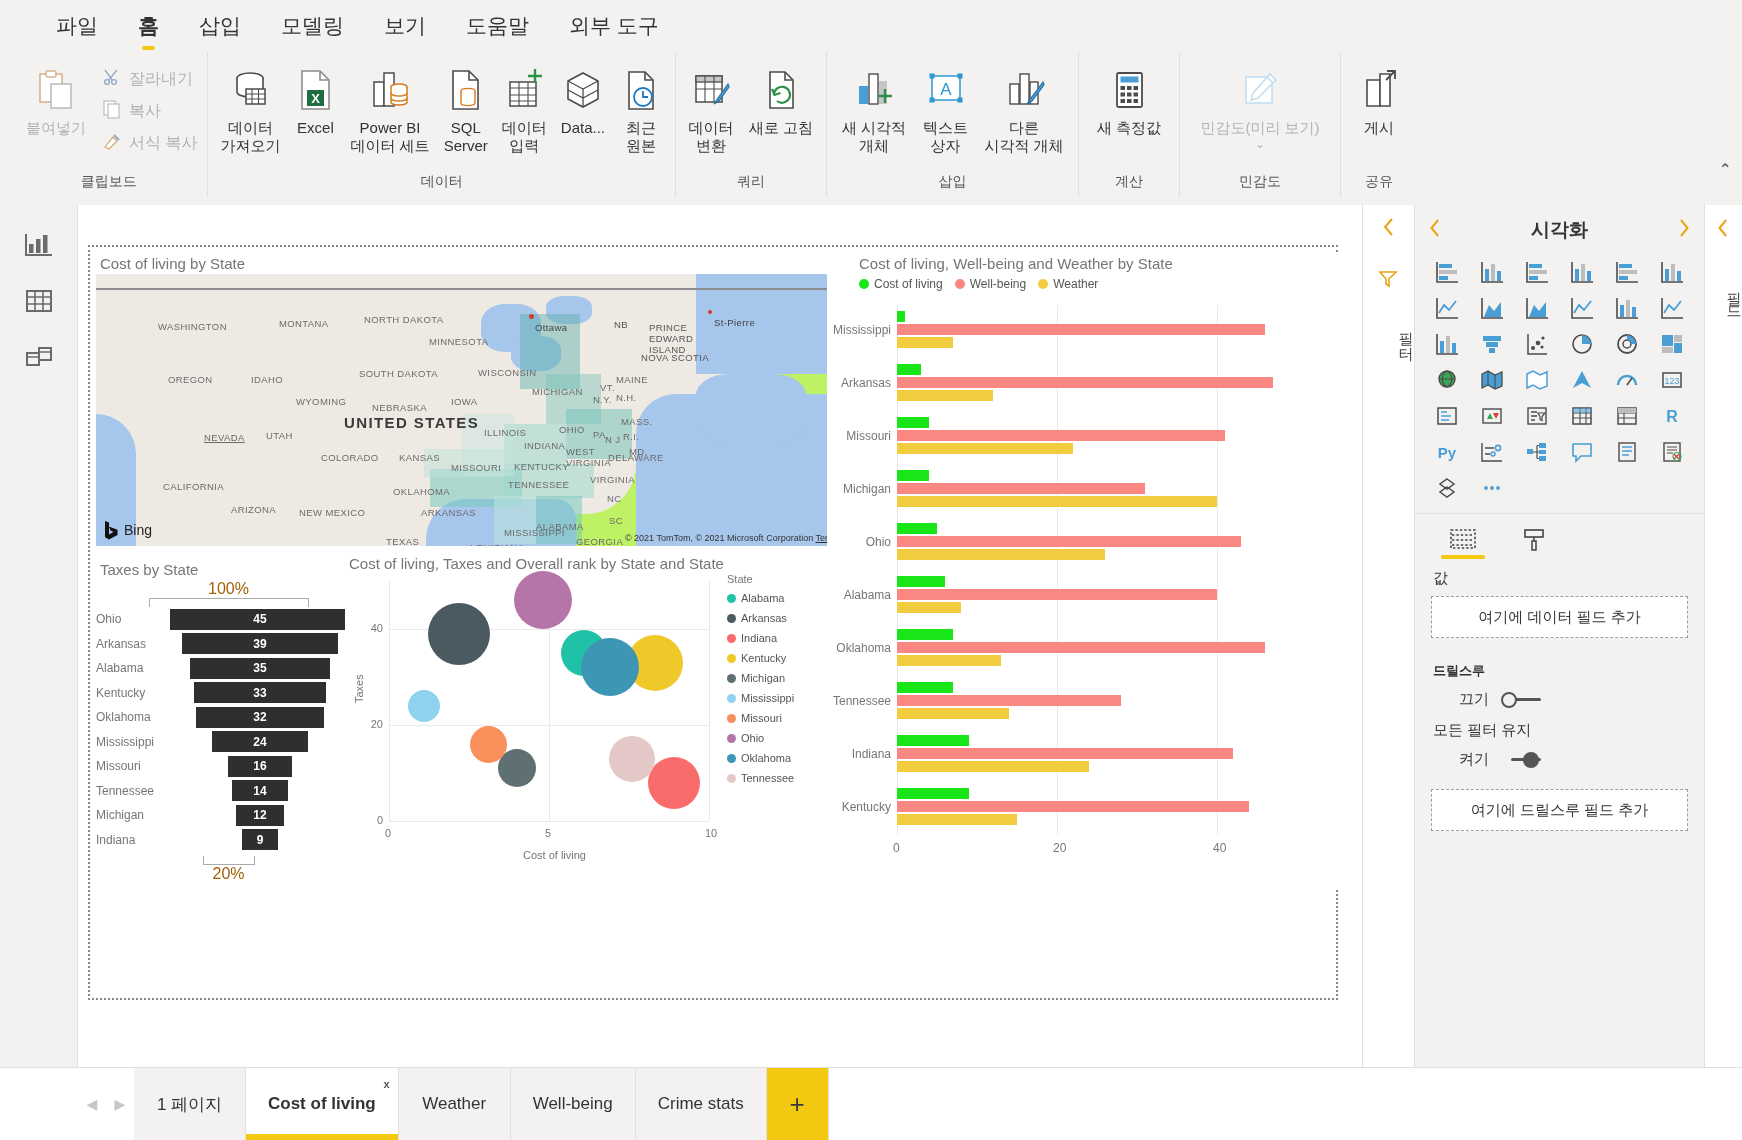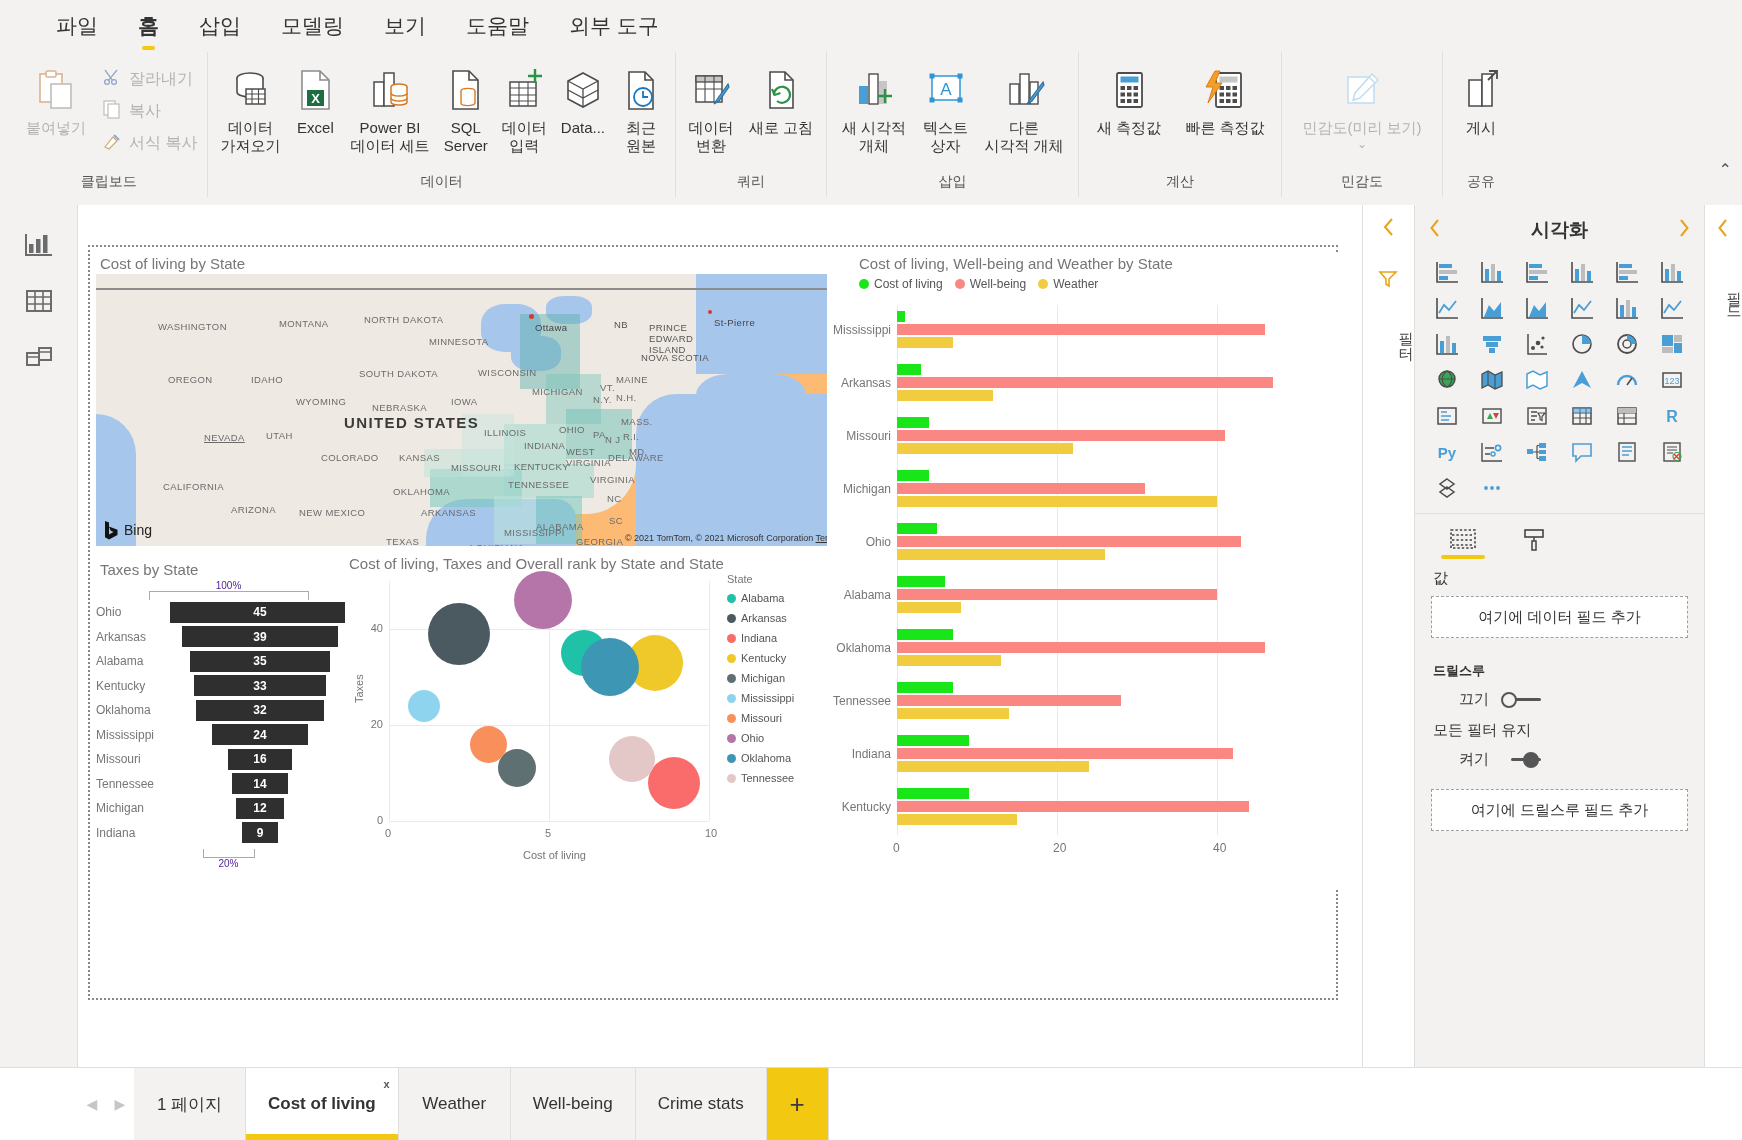--- a/index.html
+++ b/index.html
@@ -38,38 +38,38 @@
 
   
   #canvas-wrap { position:absolute; left:78px; top:205px; width:1284px; height:862px; background:#fff; overflow:hidden; }
   #report-page { position:absolute; left:10px; top:40px; width:1250px; height:755px; border:2px dotted #8a8886; background:#fff; }
 
   .vis { position:absolute; background:#fff; }
   .vis-title { font-size:15px; color:#767676; padding:2px 4px; white-space:nowrap; }
 
   
   #vis-map { left:6px; top:6px; width:760px; height:300px; }
-  #map-canvas { position:relative; width:748px; height:272px; background:#fdba74; overflow:hidden; }
+  #map-canvas { position:relative; width:748px; height:272px; background:#bef264; overflow:hidden; }
   .landmass { position:absolute; background:#eeeae3; }
   .water { position:absolute; background:#a7c6ec; }
   .state-lbl { position:absolute; font-size:9.5px; color:#6b6b6b; letter-spacing:.4px; white-space:nowrap; }
   .state-lbl.big { font-size:15px; font-weight:bold; color:#3a3a3a; letter-spacing:1.4px; }
   .state-shape { position:absolute; }
   .bdr { position:absolute; background:#c9c4bb; }
   #bing { position:absolute; left:8px; bottom:6px; font-size:14px; color:#222; display:flex; align-items:center; gap:5px; }
   #map-attr { position:absolute; right:4px; bottom:3px; font-size:9px; color:#333; }
 
   
   #vis-funnel { left:6px; top:312px; width:265px; height:330px; }
   .fn-row { display:flex; align-items:center; height:24.5px; }
   .fn-label { width:68px; font-size:12px; color:#767676; text-align:left; padding-right:4px; }
   .fn-barwrap { flex:1; position:relative; height:21px; }
   .fn-bar { position:absolute; top:0; height:21px; background:#2f2f2f; color:#fff;
             font-size:12px; font-weight:bold; display:flex; align-items:center; justify-content:center; }
-  .pct-top, .pct-bot { display:flex; flex-direction:column; align-items:center; font-size:10px; color:#4c1d95; }
+  .pct-top, .pct-bot { display:flex; flex-direction:column; align-items:center; font-size:16px; color:#a16207; }
   .caliper { width:160px; height:9px; border-left:1px solid #aaa; border-right:1px solid #aaa; border-top:1px solid #aaa; }
   .caliper.down { border-top:none; border-bottom:1px solid #aaa; }
 
   
   #vis-scatter { left:255px; top:306px; width:450px; height:336px; }
   #scatter-plot { position:absolute; left:44px; top:28px; width:320px; height:240px; }
   .grid-v { position:absolute; top:0; bottom:0; width:1px; background:#eaeaea; }
   .grid-h { position:absolute; left:0; right:0; height:1px; background:#eaeaea; }
   .bubble { position:absolute; border-radius:50%; }
   .ax-y { position:absolute; font-size:11px; color:#767676; text-align:right; width:30px; }
@@ -365,41 +365,20 @@
                 <rect x="13.5" y="24.5" width="4.5" height="4"></rect>
                   <rect x="20" y="24.5" width="4.5" height="4"></rect>
                   <rect x="26.5" y="24.5" width="4.5" height="4"></rect>
                 <rect x="13.5" y="31" width="4.5" height="4"></rect>
                   <rect x="20" y="31" width="4.5" height="4"></rect>
                   <rect x="26.5" y="31" width="4.5" height="4"></rect>
               </g>
             </svg>
           </div>
           <div class="lbl">새 측정값</div>
-        </div>
-        <div class="rbtn" style="min-width:100px">
-          <div class="ico">
-            <svg width="46" height="44" viewBox="0 0 46 44">
-              <rect x="14" y="5" width="25" height="34" rx="1.5" fill="#fff" stroke="#4c4c4c" stroke-width="1.8"></rect>
-              <rect x="17.5" y="8.5" width="18" height="6" fill="#c8c6c4"></rect>
-              <g fill="#4c4c4c">
-                <rect x="17.5" y="18" width="4.5" height="4"></rect>
-                  <rect x="24" y="18" width="4.5" height="4"></rect>
-                  <rect x="30.5" y="18" width="4.5" height="4"></rect>
-                <rect x="17.5" y="24.5" width="4.5" height="4"></rect>
-                  <rect x="24" y="24.5" width="4.5" height="4"></rect>
-                  <rect x="30.5" y="24.5" width="4.5" height="4"></rect>
-                <rect x="17.5" y="31" width="4.5" height="4"></rect>
-                  <rect x="24" y="31" width="4.5" height="4"></rect>
-                  <rect x="30.5" y="31" width="4.5" height="4"></rect>
-              </g>
-              <path d="M13 3 L4 19 H11 L6 35 L20 15 H13 L18 3 Z" fill="#f2a028" stroke="#e07b14" stroke-width="1"></path>
-            </svg>
-          </div>
-          <div class="lbl">빠른 측정값</div>
         </div>
       </div>
       <div class="rgroup-label">계산</div>
     </div>
 
     <div class="rgroup">
       <div class="rgroup-items">
         <div class="rbtn disabled" style="min-width:148px">
           <div class="ico">
             <svg width="46" height="44" viewBox="0 0 46 44">

